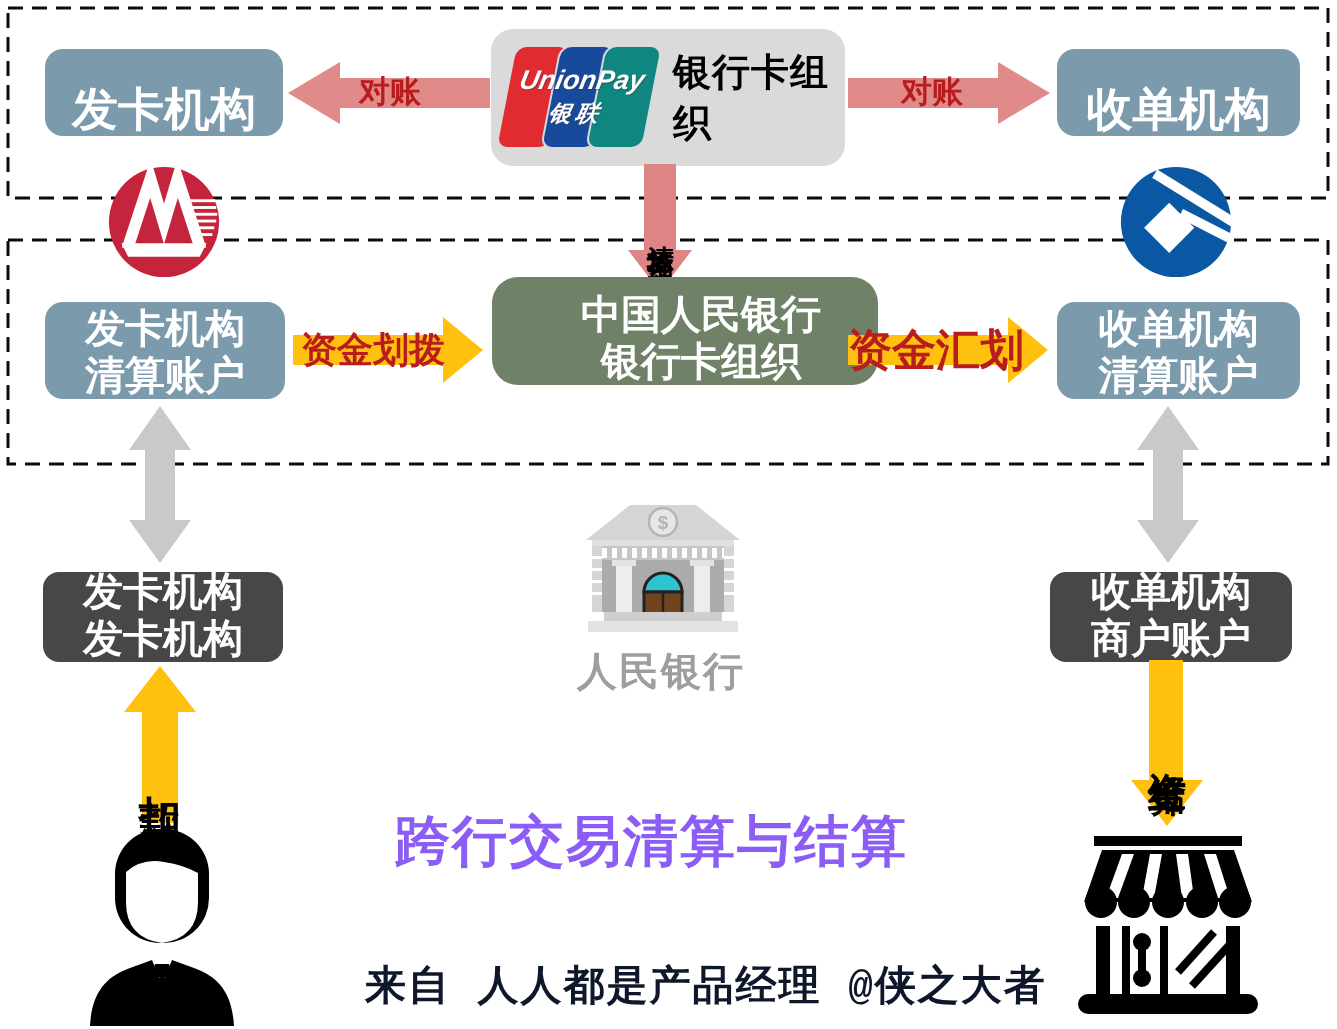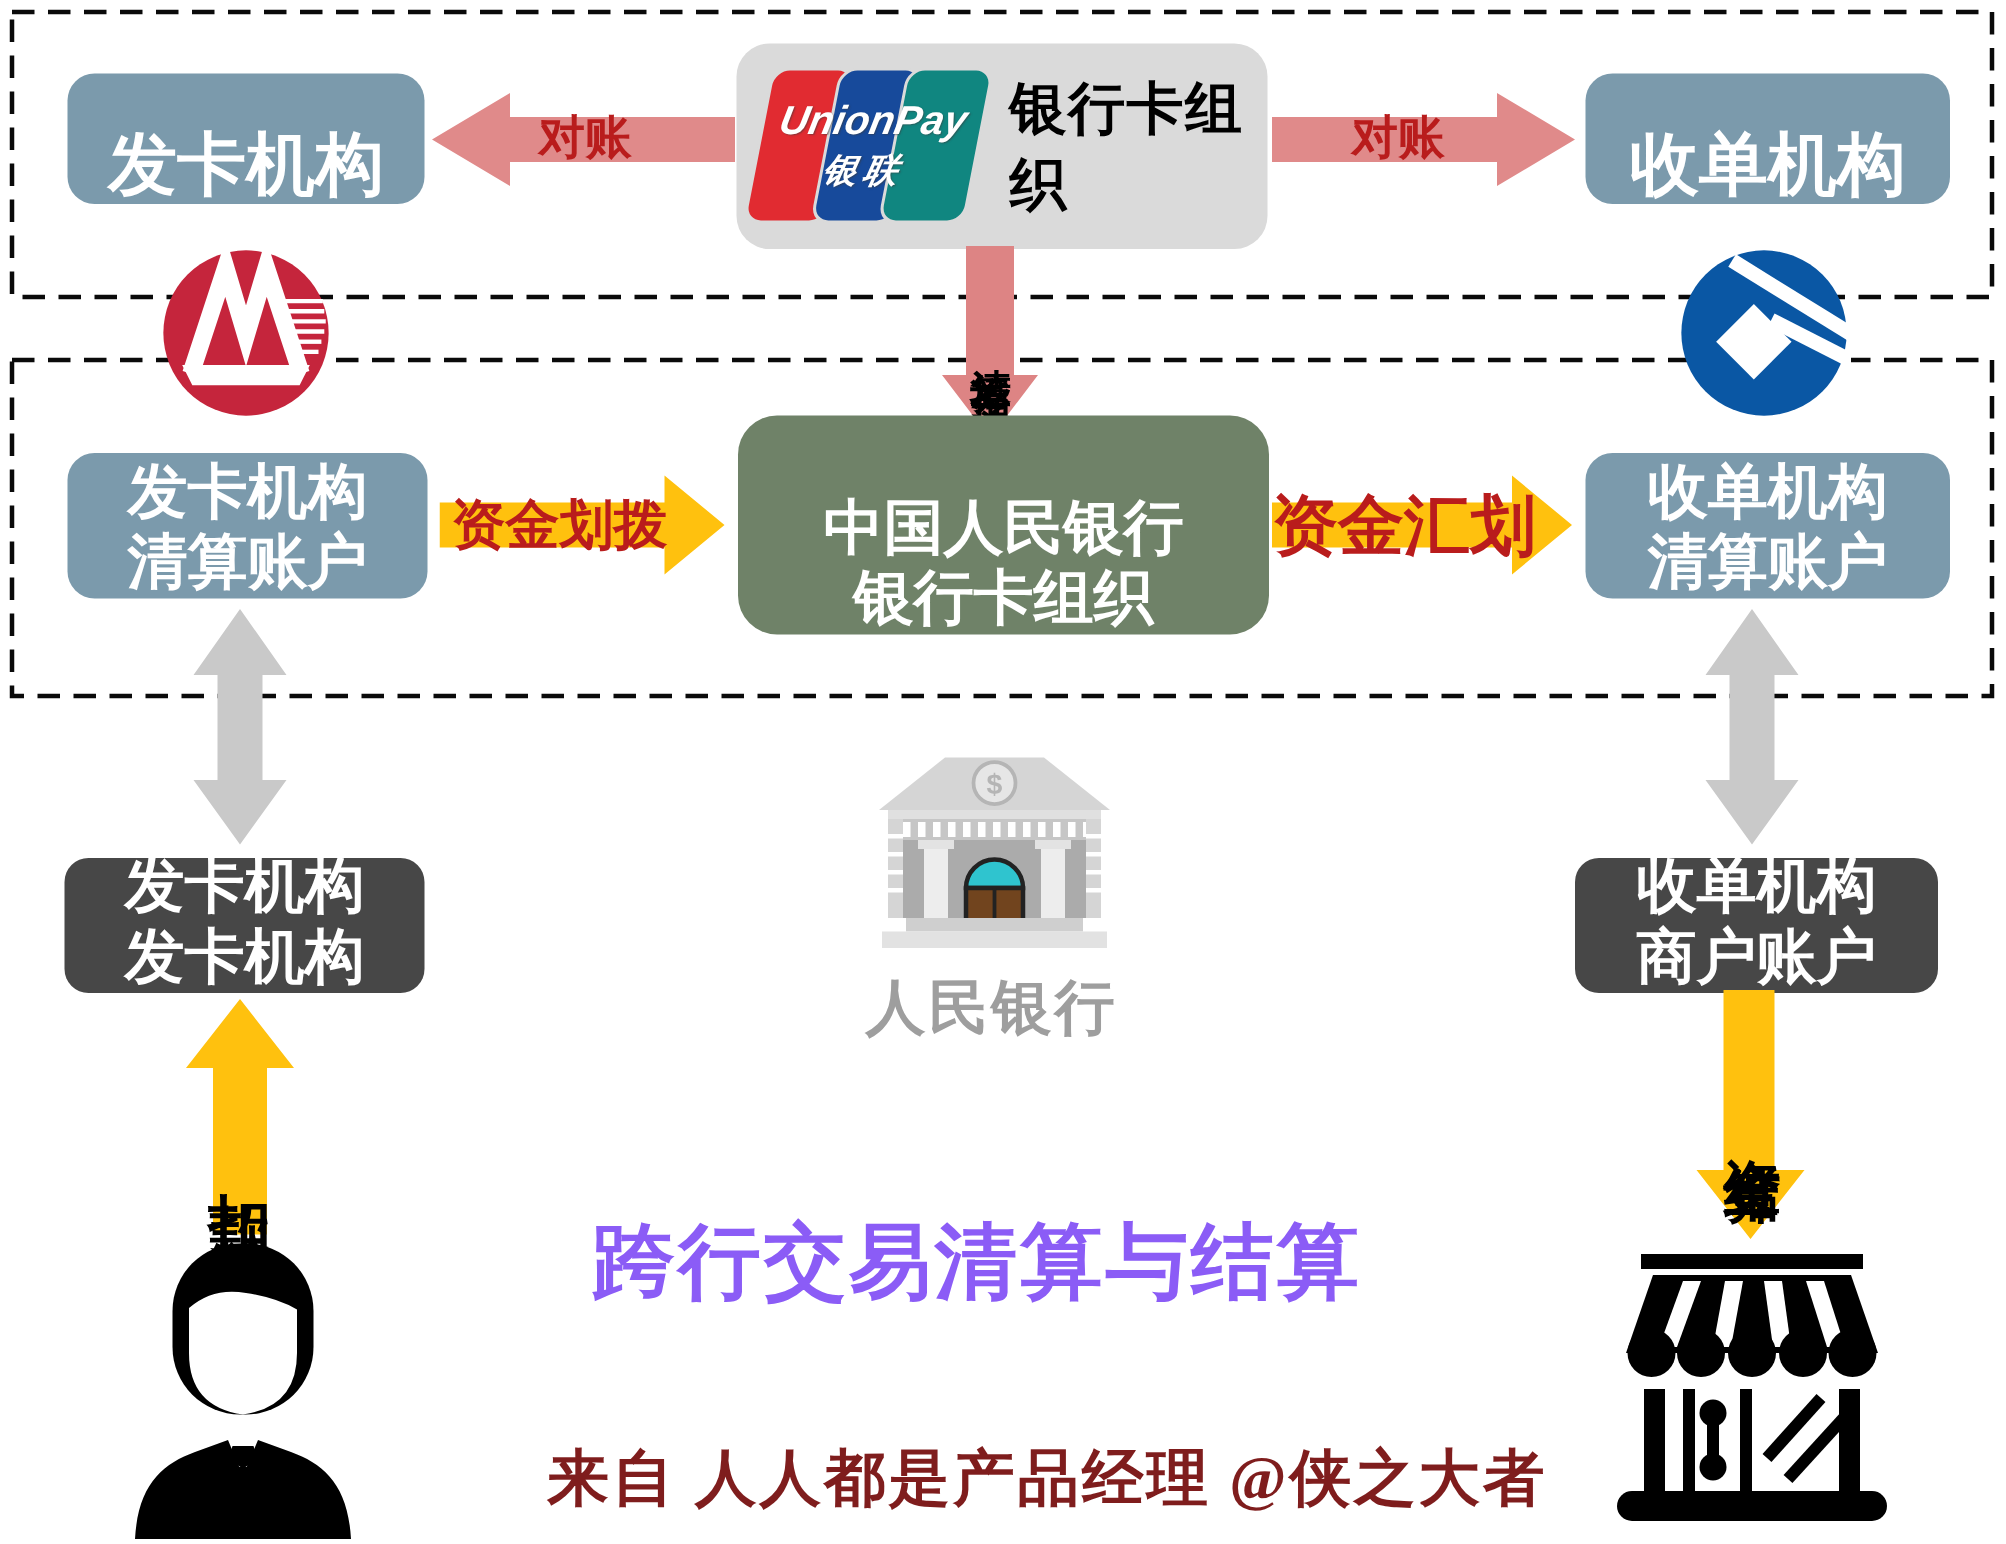--- a/index.html
+++ b/index.html
@@ -9,21 +9,21 @@
   .box{position:absolute;display:flex;flex-direction:column;align-items:center;justify-content:flex-end;
        color:#fff;font-weight:bold;text-align:center;border-radius:18px;line-height:1.18;}
   .bluegray{background:#7B9AAC;}
   .greenbox{background:#6F8268;}
   .darkbox{background:#474747;border-radius:16px;}
   .graybox{background:#DADADA;border-radius:22px;}
   .lbl{position:absolute;color:#b91c1c;font-weight:bold;display:flex;align-items:center;justify-content:center;white-space:nowrap;}
   .vtext{position:absolute;writing-mode:vertical-rl;text-orientation:upright;color:#000;font-weight:bold;
          display:flex;align-items:center;justify-content:center;line-height:1;}
   .title{position:absolute;color:#8b5cf6;font-weight:bold;font-size:55px;letter-spacing:2px;white-space:nowrap;}
-  .watermark{position:absolute;color:#7f1d1d;font-family:Liberation Serif, serif;
+  .watermark{position:absolute;color:#0f172a;font-family:Liberation Mono, monospace;
              font-weight:bold;font-size:41px;letter-spacing:2px;white-space:nowrap;}
   .pboc-label{position:absolute;color:#9E9E9E;font-weight:bold;font-size:40px;letter-spacing:2px;white-space:nowrap;margin-top:12px;}
   
   .up-wrap{position:absolute;left:16px;top:18px;width:144px;height:100px;}
   .up-card{position:absolute;top:0;height:100px;border-radius:10px;transform:skewX(-11deg);box-shadow:0 0 0 2px #DADADA;}
   .up-red{left:0;width:52px;background:#E12B31;z-index:1;}
   .up-blue{left:45px;width:52px;background:#174A9B;z-index:2;}
   .up-teal{left:90px;width:54px;background:#108680;z-index:3;}
   .up-text{position:absolute;left:0;top:0;width:144px;height:100px;z-index:4;display:flex;flex-direction:column;
            align-items:center;justify-content:center;transform:skewX(-11deg);color:#fff;font-style:italic;
@@ -100,21 +100,21 @@
     <polygon points="53,40 79,66 53,92 27,66" fill="#fff"></polygon>
     <line x1="38" y1="10" x2="122" y2="62" stroke="#fff" stroke-width="10"></line>
     <line x1="65" y1="51" x2="122" y2="80" stroke="#fff" stroke-width="10"></line>
   </svg>
 
   <div class="box bluegray" style="left:45px;top:302px;width:240px;height:97px;font-size:40px;">
     <span>发卡机构</span>
     <span>清算账户</span>
   </div>
 
-  <div class="box greenbox" style="left:492px;top:277px;width:354px;height:146px;font-size:40px;border-radius:26px;">
+  <div class="box greenbox" style="left:492px;top:277px;width:354px;height:108px;font-size:40px;border-radius:26px;padding-left:32px;">
     <span>中国人民银行</span>
     <span>银行卡组织</span>
   </div>
 
   <div class="box bluegray" style="left:1057px;top:302px;width:243px;height:97px;font-size:40px;">
     <span>收单机构</span>
     <span>清算账户</span>
   </div>
 
   <svg class="abs" style="left:293px;top:315px;" width="192" height="70">

